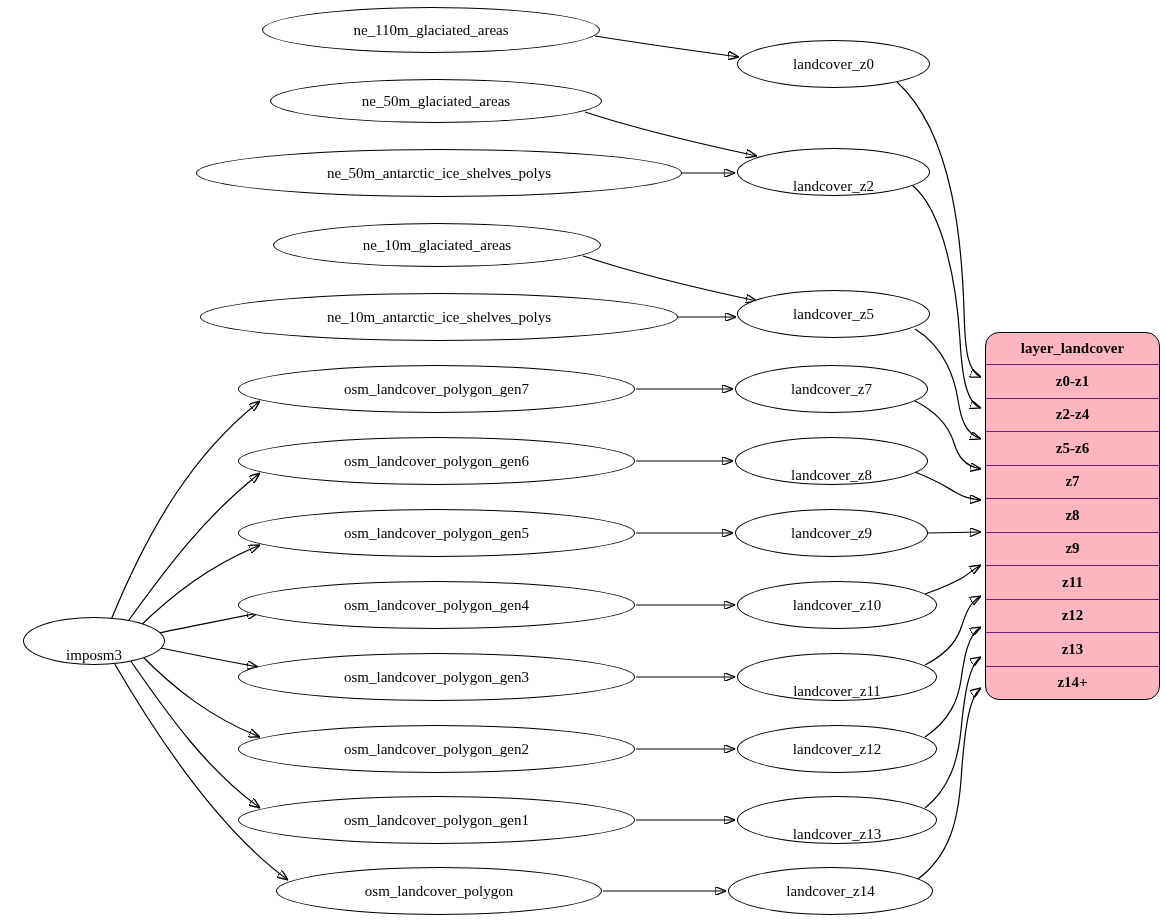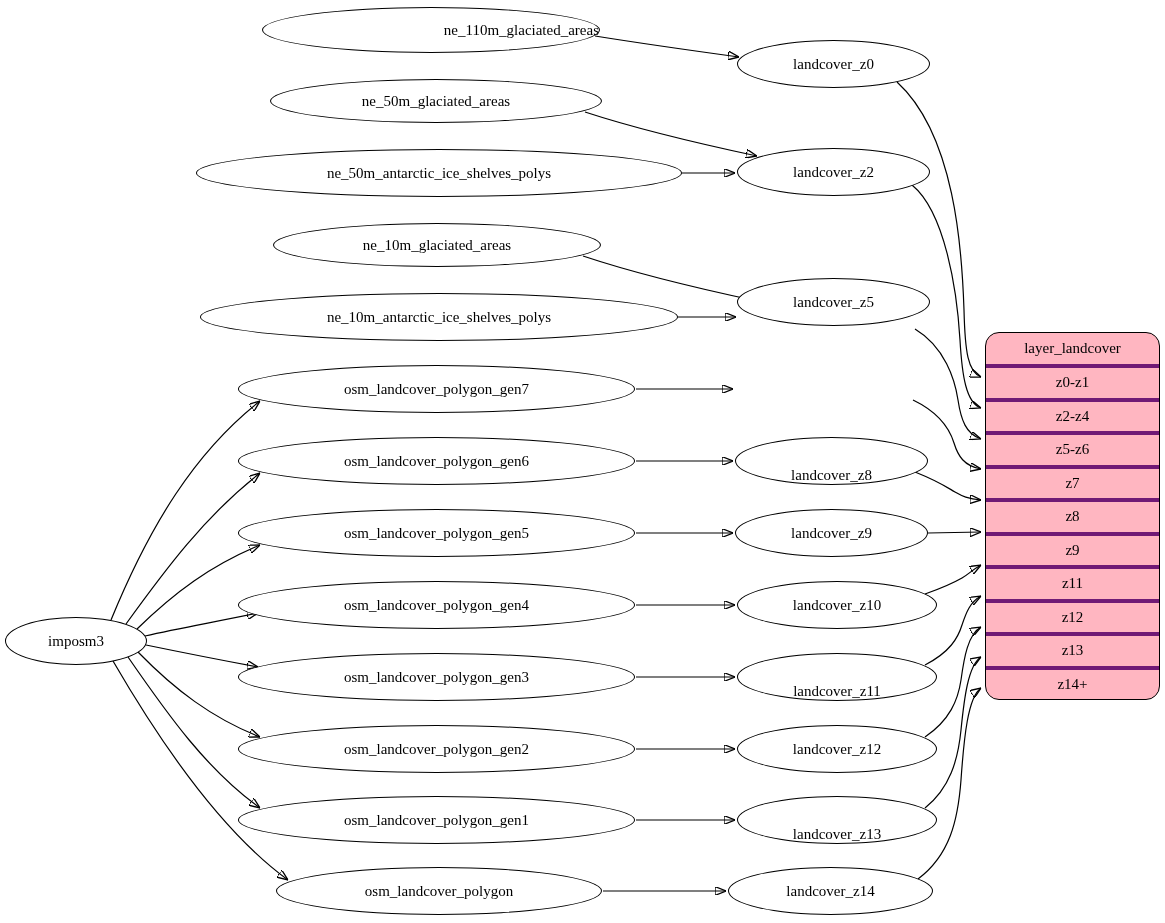--- a/index.html
+++ b/index.html
@@ -9,21 +9,21 @@
   .edges path{fill:none;stroke:#000;stroke-width:1.2px;}
   .node{position:absolute;box-sizing:border-box;background:#ffffff;
         border:1.3px solid #000;border-radius:50%;
         display:flex;align-items:center;justify-content:center;
         font-size:15px;white-space:nowrap;z-index:2;}
   .tbl{position:absolute;box-sizing:border-box;background:#ffb6c1;
        border:1.3px solid #000;border-radius:14px;
        display:flex;flex-direction:column;z-index:2;overflow:hidden;}
   .tbl-header{height:31px;display:flex;align-items:center;justify-content:center;
        font-size:15px;}
-  .tbl-row{flex:1;border-top:4px solid #701a75;display:flex;align-items:center;
+  .tbl-row{flex:1;border-top:1px solid #701a75;display:flex;align-items:center;
        justify-content:center;font-size:15px;}
 </style>
 </head>
 <body>
 
 <div class="canvas">
 
   <svg class="edges" viewBox="0 0 1165 923" xmlns="http://www.w3.org/2000/svg">
     <defs>
       <marker id="arrow" viewBox="0 0 10 8" refX="10" refY="4" markerWidth="11" markerHeight="8.8" orient="auto" markerUnits="userSpaceOnUse">
@@ -60,25 +60,25 @@
     <path marker-end="url(#arrow)" d="M913,400 C940,413 950,430 954,443 C958,456 964,466 981,469"></path>
     <path marker-end="url(#arrow)" d="M915,472 C940,482 948,488 955,492 C962,496 968,499 981,500"></path>
     <path marker-end="url(#arrow)" d="M928,533 L981,532"></path>
     <path marker-end="url(#arrow)" d="M925,594 C945,587 955,582 962,578 C969,574 972,570 981,565"></path>
     <path marker-end="url(#arrow)" d="M925,665 C950,652 958,638 962,625 C966,613 970,602 981,596"></path>
     <path marker-end="url(#arrow)" d="M925,737 C950,720 958,700 961,680 C964,658 968,634 981,627"></path>
     <path marker-end="url(#arrow)" d="M925,808 C950,788 958,760 961,730 C964,700 968,665 981,657"></path>
     <path marker-end="url(#arrow)" d="M918,879 C950,855 958,820 961,780 C964,737 968,697 981,688"></path>
   </svg>
 
-  <div class="node" style="left:5px;top:617px;width:142px;height:48px;">
+  <div class="node" style="left:23px;top:617px;width:142px;height:48px;align-items:flex-end;">
     <span>imposm3</span>
   </div>
 
-  <div class="node" style="left:262px;top:7px;width:338px;height:46px;justify-content:flex-end;">
+  <div class="node" style="left:262px;top:7px;width:338px;height:46px;">
     <span>ne_110m_glaciated_areas</span>
     </div>
   <div class="node" style="left:270px;top:79px;width:332px;height:44px;">
     <span>ne_50m_glaciated_areas</span>
     </div>
   <div class="node" style="left:196px;top:149px;width:486px;height:48px;">
     <span>ne_50m_antarctic_ice_shelves_polys</span>
     </div>
   <div class="node" style="left:273px;top:223px;width:328px;height:44px;">
     <span>ne_10m_glaciated_areas</span>
@@ -107,25 +107,28 @@
   <div class="node" style="left:238px;top:796px;width:397px;height:48px;">
     <span>osm_landcover_polygon_gen1</span>
     </div>
   <div class="node" style="left:276px;top:867px;width:326px;height:48px;">
     <span>osm_landcover_polygon</span>
     </div>
 
   <div class="node" style="left:737px;top:40px;width:193px;height:48px;">
     <span>landcover_z0</span>
     </div>
-  <div class="node" style="left:737px;top:148px;width:193px;height:48px;">
+  <div class="node" style="left:737px;top:148px;width:193px;height:48px;align-items:flex-end;">
     <span>landcover_z2</span>
     </div>
-  <div class="node" style="left:737px;top:278px;width:193px;height:48px;">
+  <div class="node" style="left:737px;top:290px;width:193px;height:48px;">
     <span>landcover_z5</span>
+    </div>
+  <div class="node" style="left:735px;top:365px;width:193px;height:48px;">
+    <span>landcover_z7</span>
     </div>
   <div class="node" style="left:735px;top:437px;width:193px;height:48px;align-items:flex-end;">
     <span>landcover_z8</span>
     </div>
   <div class="node" style="left:735px;top:509px;width:193px;height:48px;">
     <span>landcover_z9</span>
     </div>
   <div class="node" style="left:737px;top:581px;width:200px;height:48px;align-items:center;">
     <span>landcover_z10</span>
     </div>
@@ -135,21 +138,21 @@
   <div class="node" style="left:737px;top:725px;width:200px;height:48px;">
     <span>landcover_z12</span>
     </div>
   <div class="node" style="left:737px;top:796px;width:200px;height:48px;align-items:flex-end;">
     <span>landcover_z13</span>
     </div>
   <div class="node" style="left:728px;top:867px;width:205px;height:48px;">
     <span>landcover_z14</span>
     </div>
 
-  <div class="tbl" style="left:985px;top:332px;width:175px;height:368px;">
+  <div class="tbl" style="left:985px;top:332px;width:175px;height:368px;font-weight:bold;">
     <div class="tbl-header">layer_landcover</div>
     <div class="tbl-row">z0-z1</div>
     <div class="tbl-row">z2-z4</div>
     <div class="tbl-row">z5-z6</div>
     <div class="tbl-row">z7</div>
     <div class="tbl-row">z8</div>
     <div class="tbl-row">z9</div>
     <div class="tbl-row">z11</div>
     <div class="tbl-row">z12</div>
     <div class="tbl-row">z13</div>

